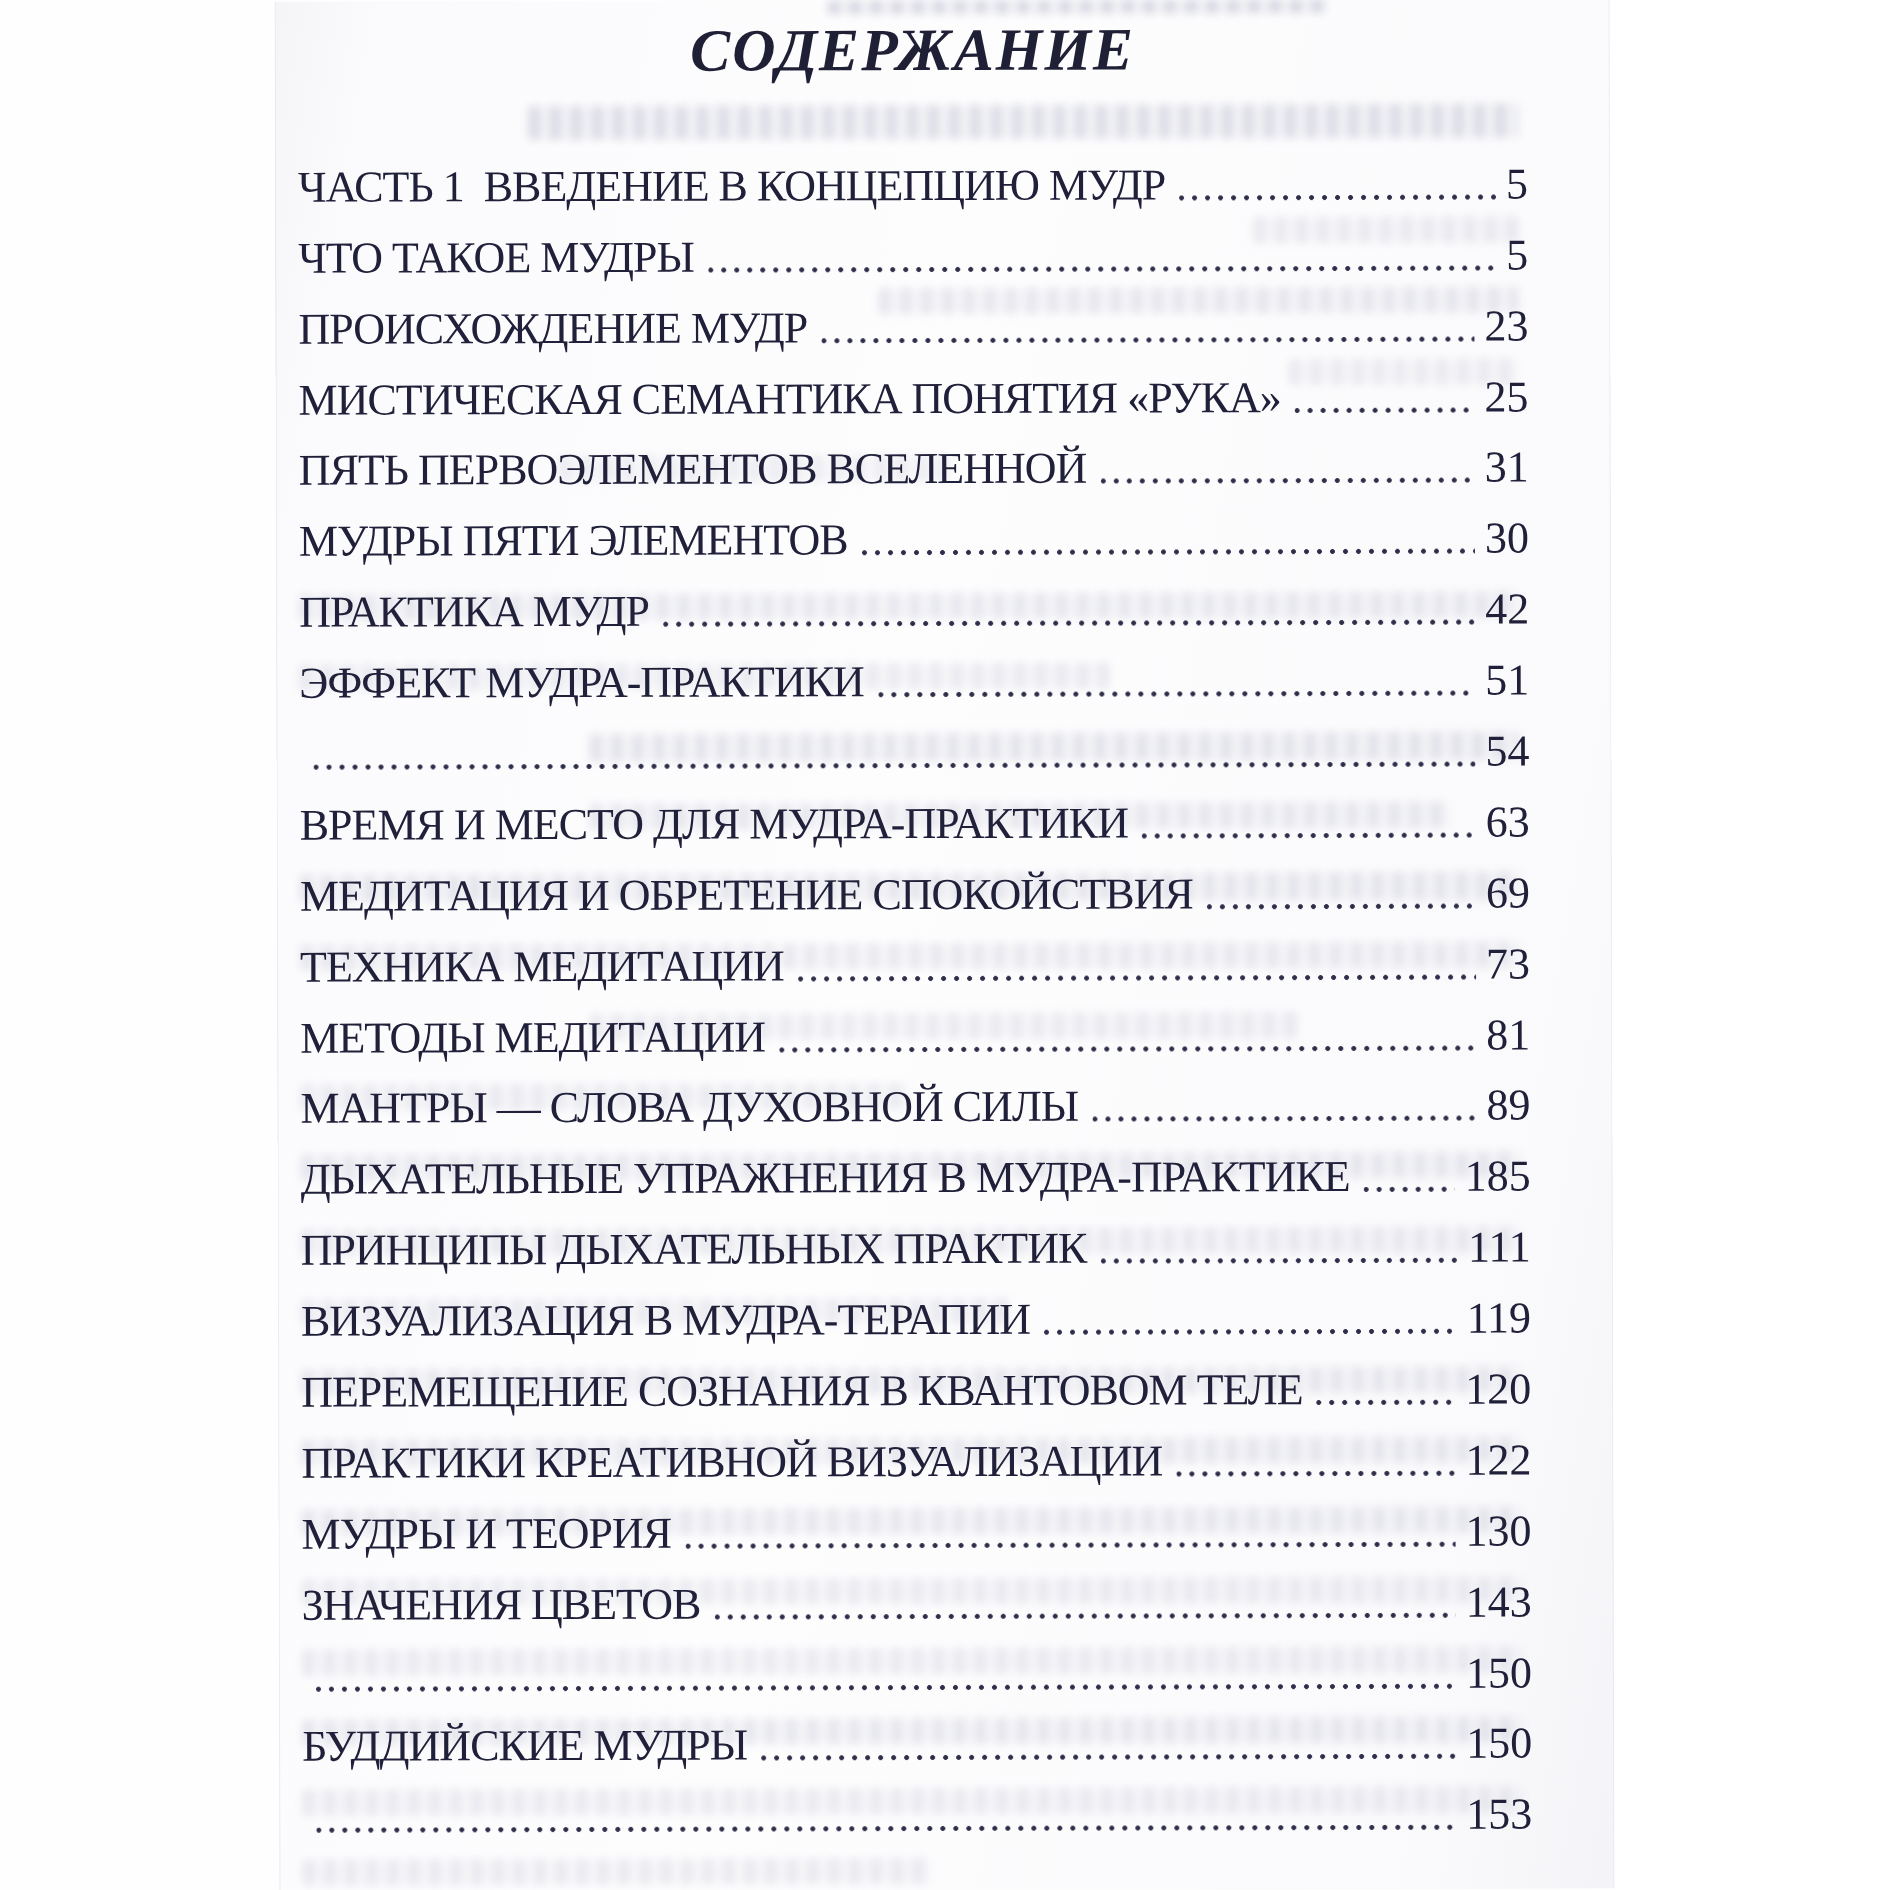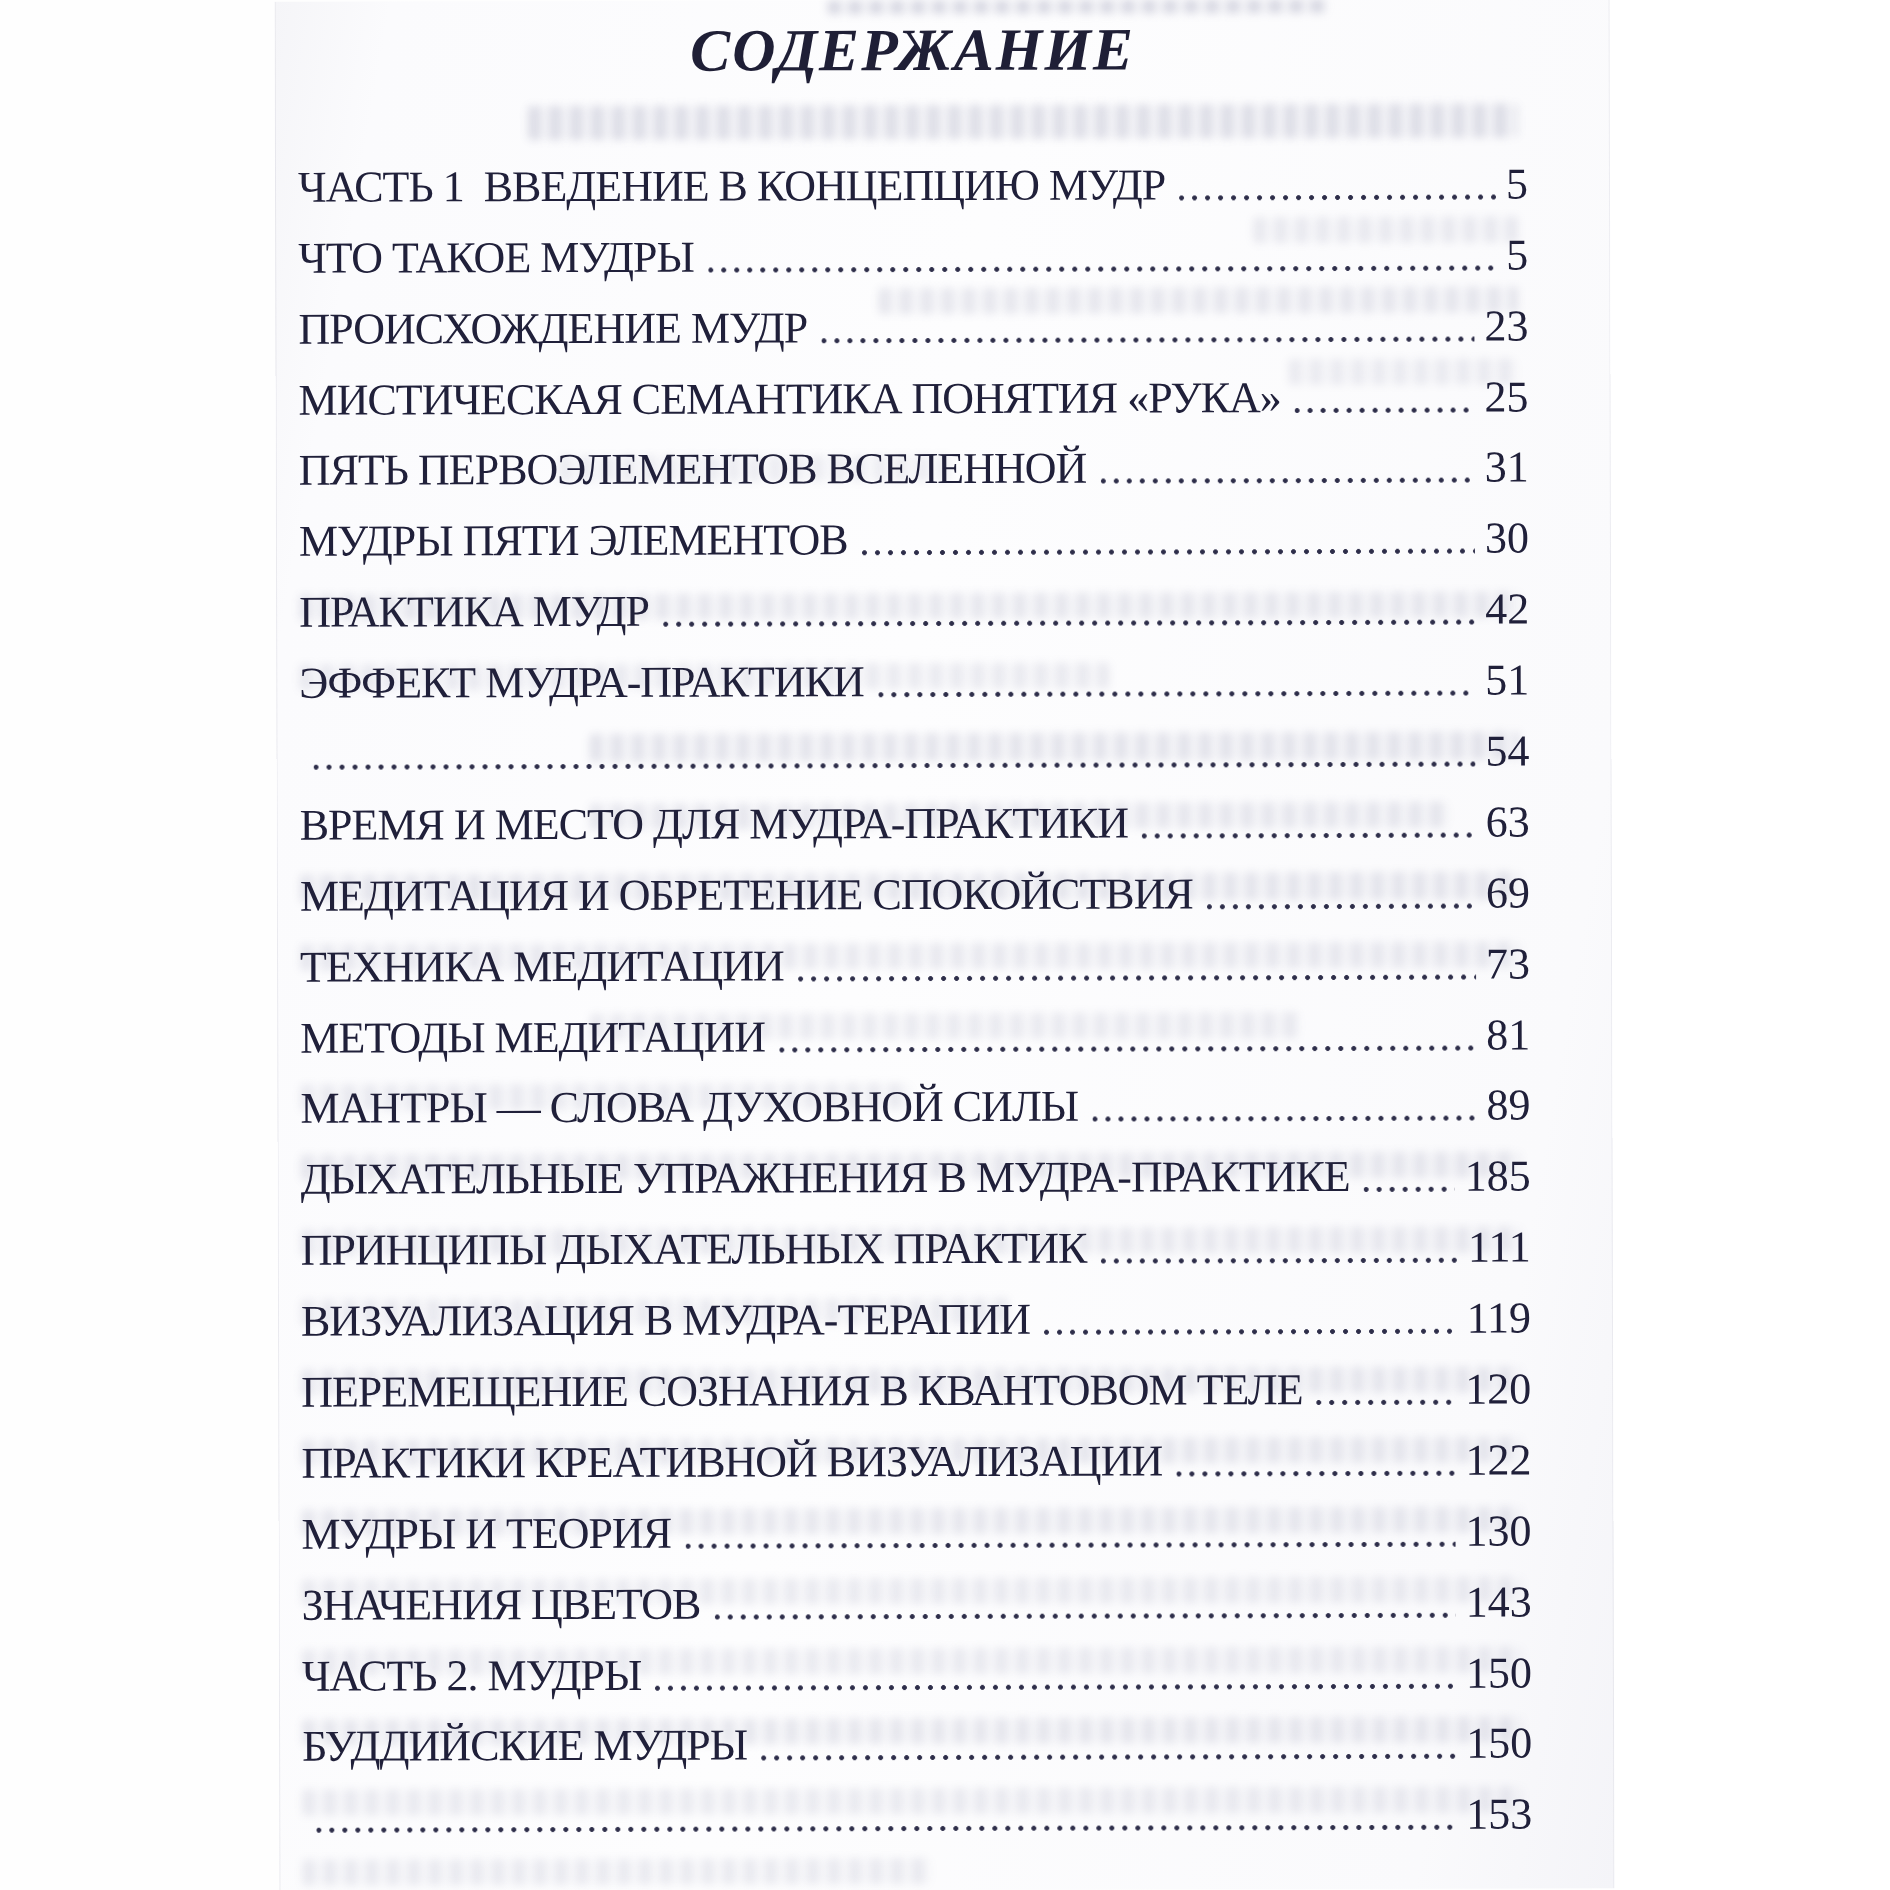--- a/index.html
+++ b/index.html
@@ -237,21 +237,20 @@
           <span class="toc-label">МУДРЫ И ТЕОРИЯ</span>
           <span class="toc-leader"></span>
           <span class="toc-pagenum">130</span>
         </div>
         <div class="toc-row">
           <span class="toc-label">ЗНАЧЕНИЯ ЦВЕТОВ</span>
           <span class="toc-leader"></span>
           <span class="toc-pagenum">143</span>
         </div>
         <div class="toc-row">
-          <span class="toc-label">ЧАСТЬ 2. МУДРЫ</span>
           <span class="toc-leader"></span>
           <span class="toc-pagenum">150</span>
         </div>
         <div class="toc-row">
           <span class="toc-label">БУДДИЙСКИЕ МУДРЫ</span>
           <span class="toc-leader"></span>
           <span class="toc-pagenum">150</span>
         </div>
         <div class="toc-row">
           <span class="toc-leader"></span>

